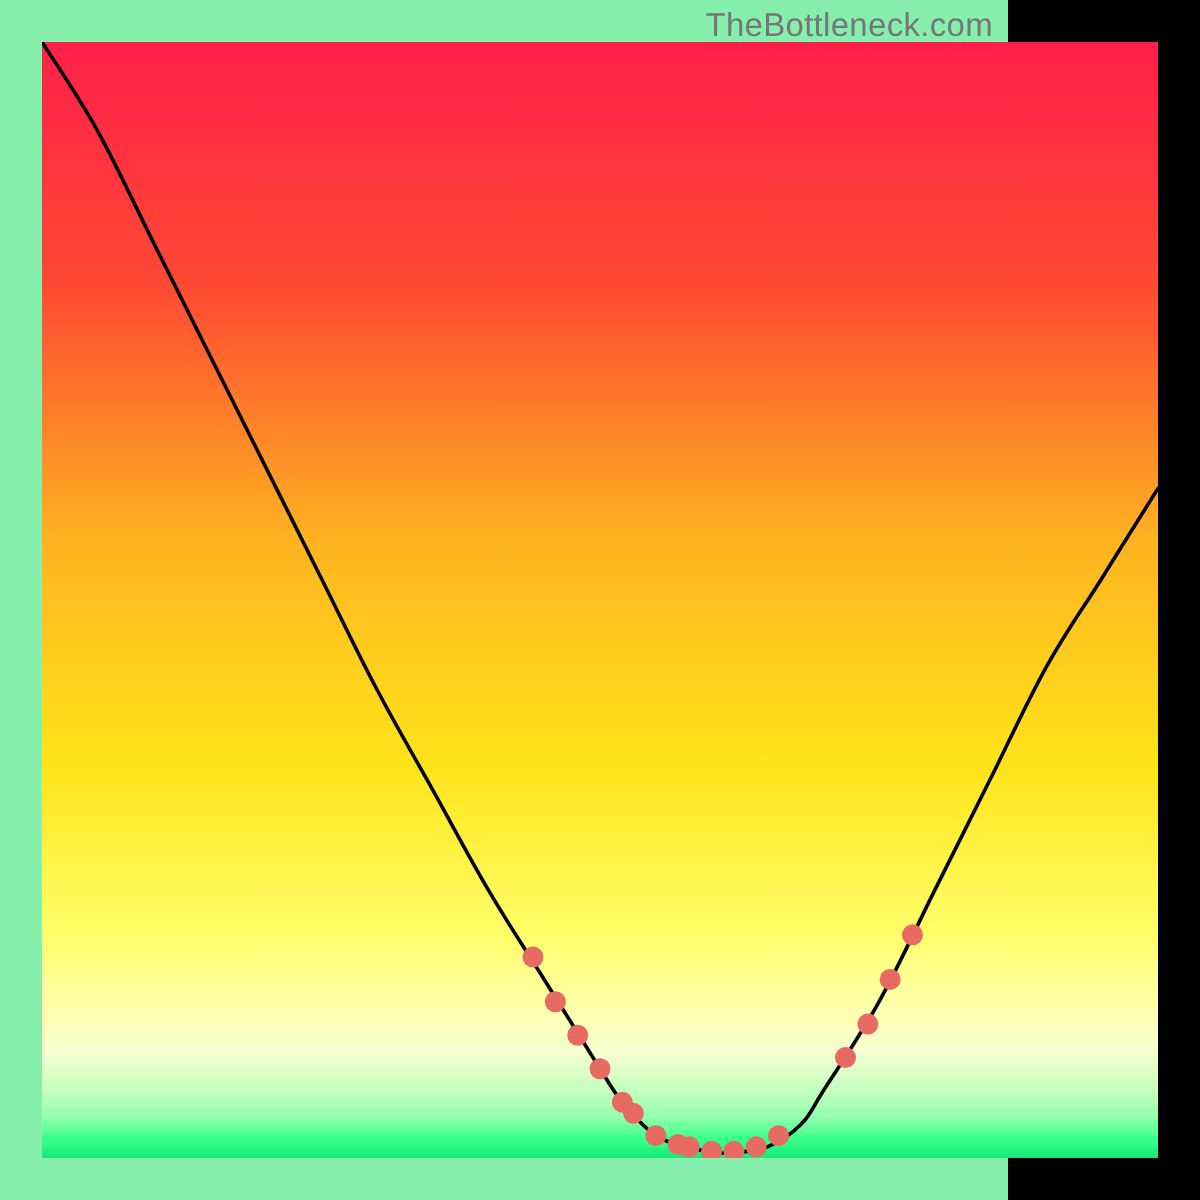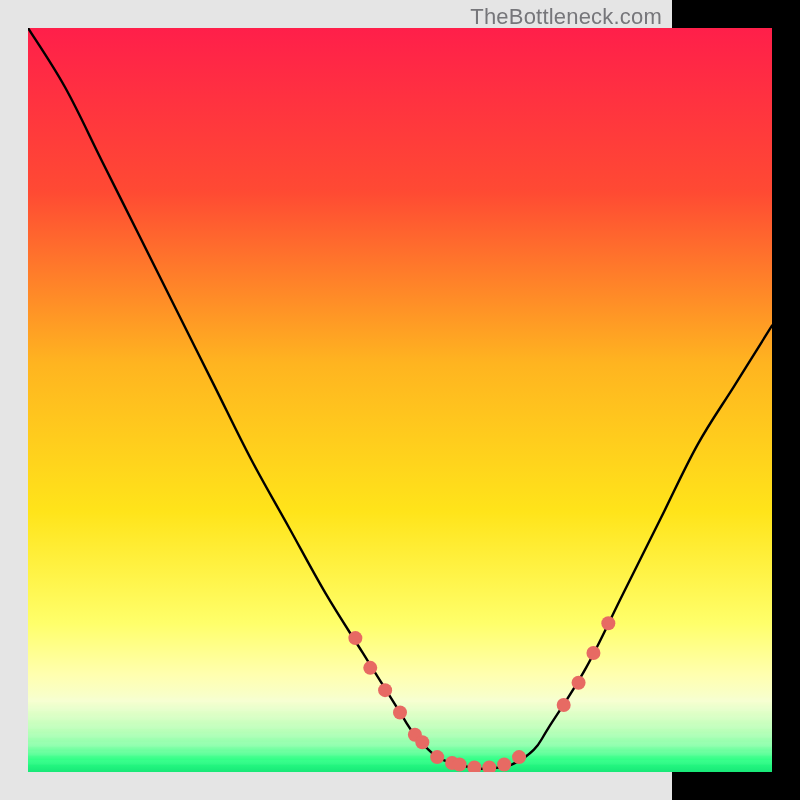--- a/index.html
+++ b/index.html
@@ -7,21 +7,21 @@
     padding: 0;
     width: 800px;
     height: 800px;
     background: #000000;
     overflow: hidden;
   }
   .frame {
     position: relative;
     width: 672px;
     height: 800px;
-    background: #e5e5e5;
+    background: #86efac;
   }
   .watermark {
     position: absolute;
     top: 4px;
     right: 10px;
     font-family: Arial, Helvetica, sans-serif;
     font-size: 22px;
     font-weight: 500;
     color: #76767a;
     letter-spacing: 0.2px;

